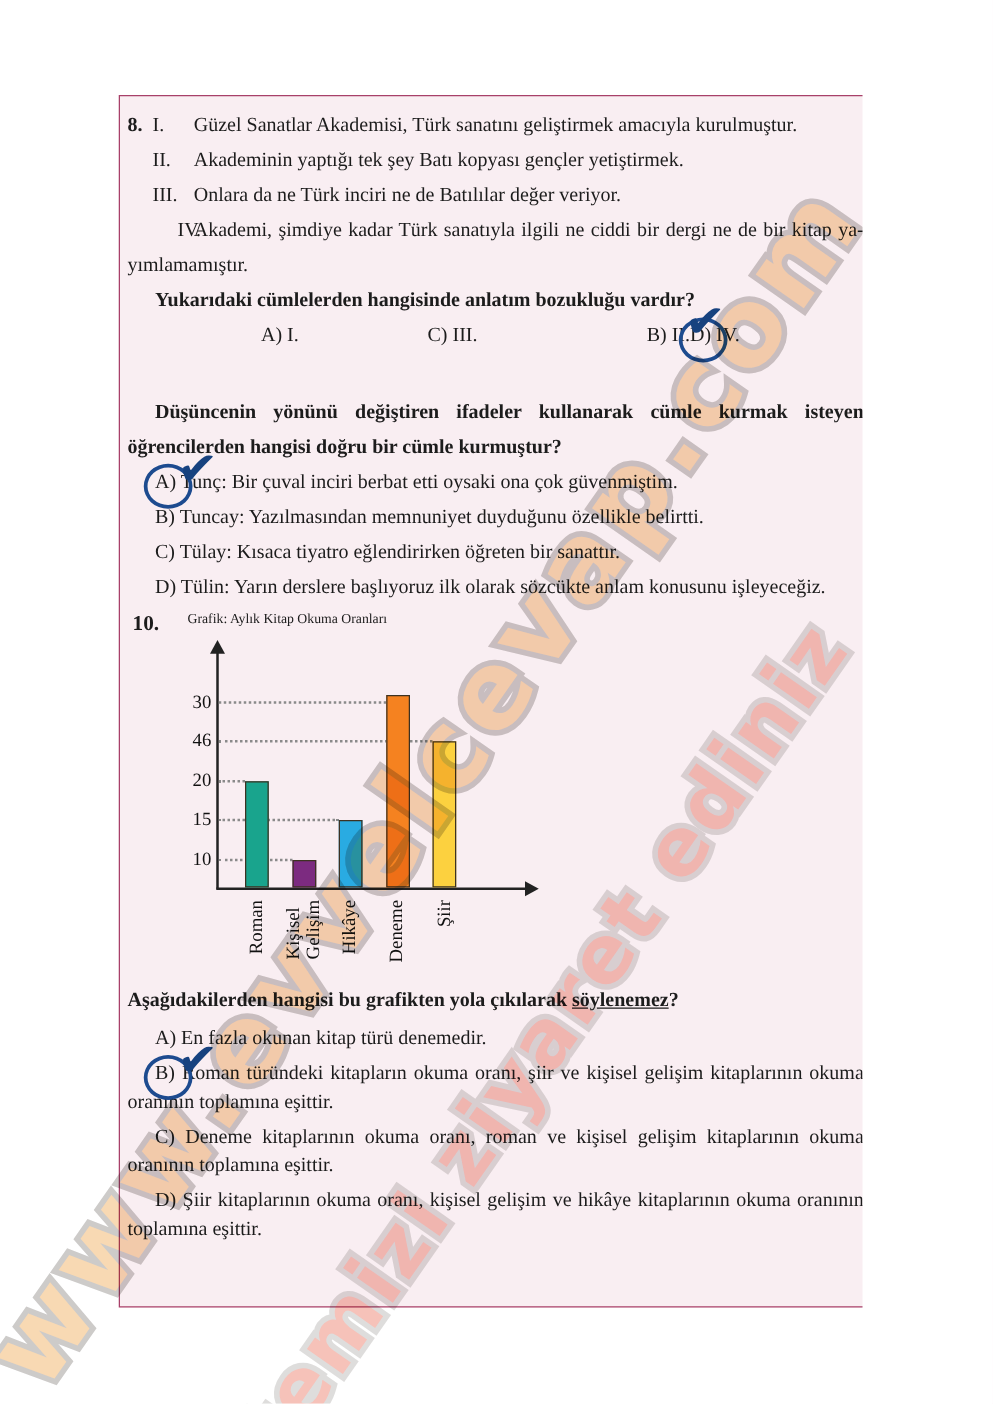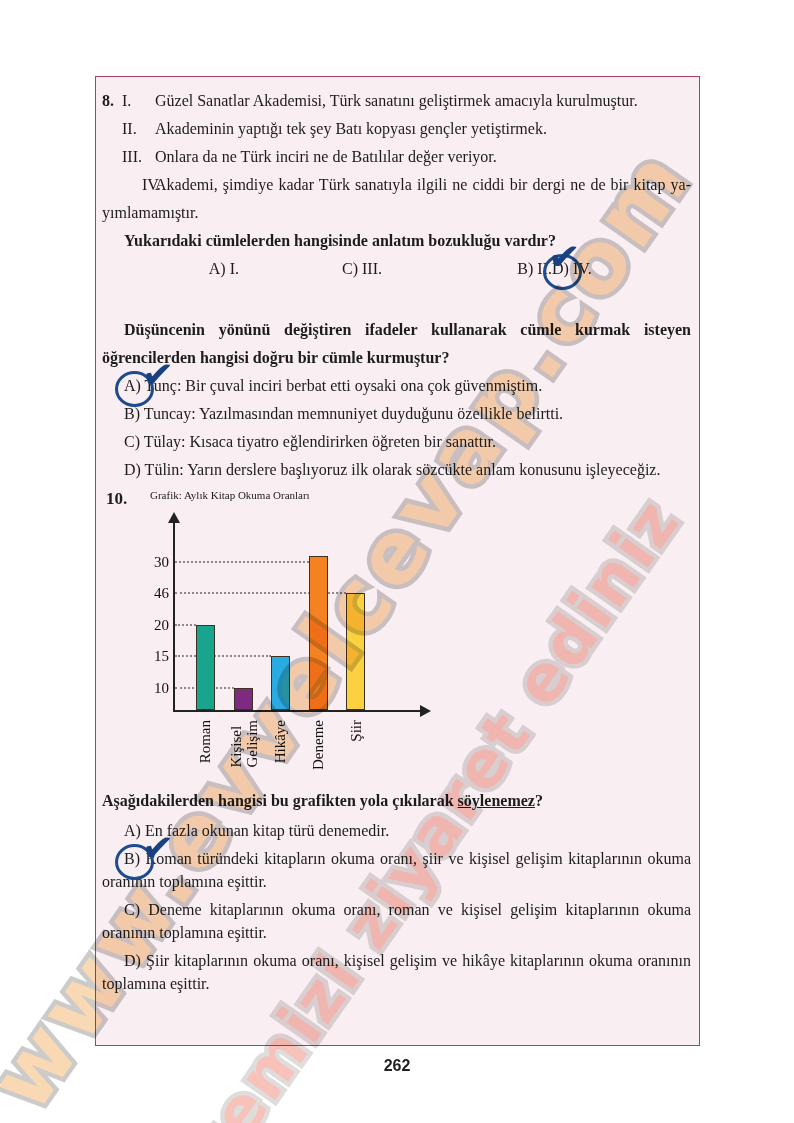--- a/index.html
+++ b/index.html
@@ -1,16 +1,16 @@
 <!DOCTYPE html>
 <html><head>
 <meta charset="utf-8">
 <style>
   html,body{margin:0;padding:0;background:#fff;}
-  .page{position:relative;width:794px;height:1123px;background:#ffffff;overflow:hidden;
+  .page{position:relative;width:690px;height:1123px;background:#ffffff;overflow:hidden;
         font-family:"Liberation Serif",serif;color:#1c1c1c;}
   .content-box{position:absolute;left:95px;top:76px;width:605px;height:970px;box-sizing:border-box;
         background:#f9eef2;border:1.5px solid #a84069;padding:10px 8px 0 6px;overflow:hidden;}
   p{margin:0;font-size:16px;line-height:28px;text-align:justify;hyphens:manual;}
   b,.bold{font-weight:bold;}
   .indent{text-indent:22px;}
   .rn-line{padding-left:20px;}
   .qnum{display:inline-block;width:20px;font-weight:bold;}
   .numeral{display:inline-block;width:33px;}
   .q8-options{display:flex;margin-top:0;padding-left:2px;text-align:right;}
@@ -137,14 +137,13 @@
 
   <div class="watermark wm-main">
     <span class="wm-stroke">www.evvelcevap.com</span>
     <span class="wm-fill">www.evvelcevap.com</span>
   </div>
   <div class="watermark wm-sub">
     <span class="wm-stroke">sitemizi ziyaret ediniz</span>
     <span class="wm-fill">sitemizi ziyaret ediniz</span>
   </div>
 
-  <div class="page-number">262</div>
 </div>
 
 </body></html>

